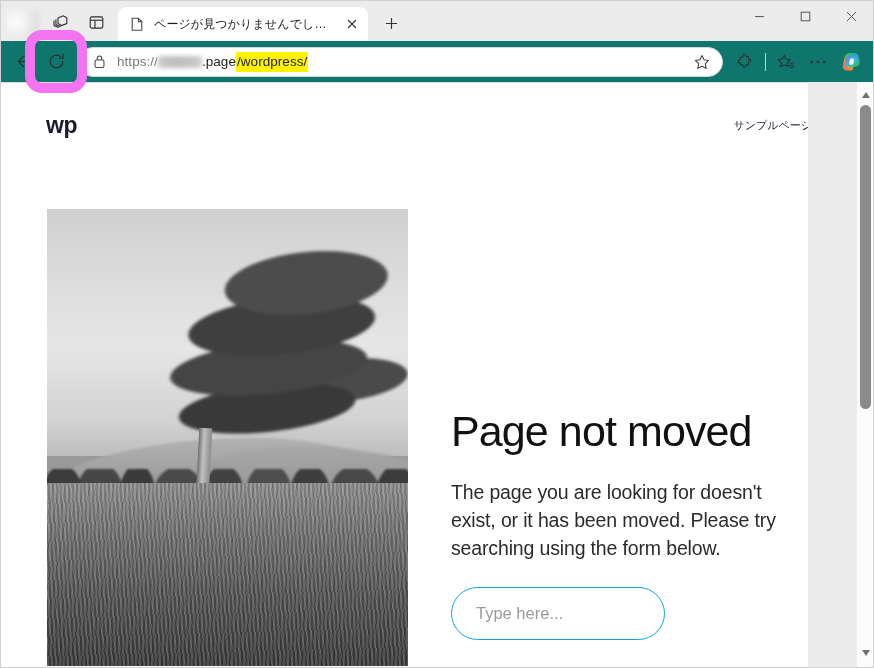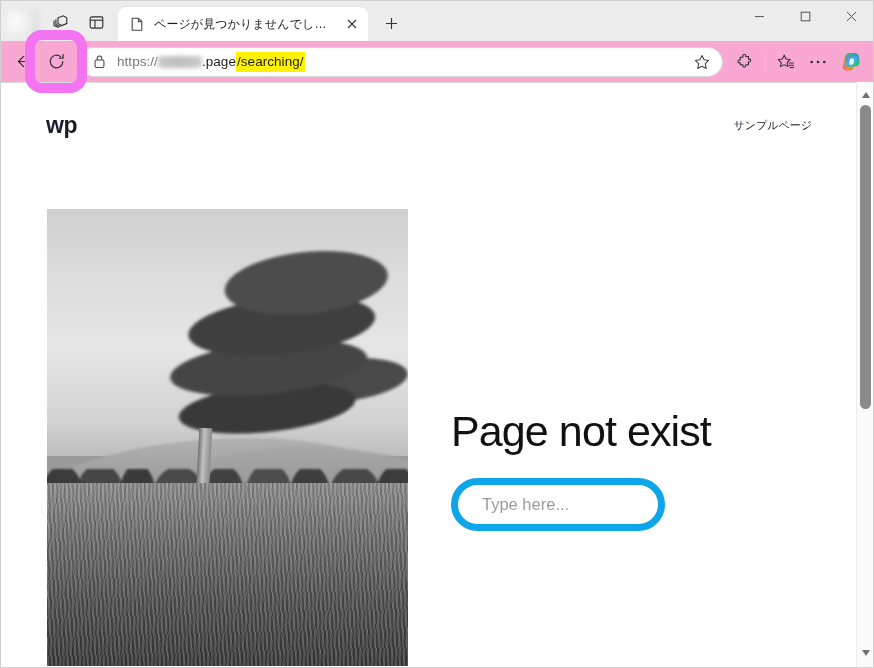--- a/index.html
+++ b/index.html
@@ -109,21 +109,21 @@
     display: flex; align-items: center; justify-content: center;
     cursor: pointer;
   }
 
   
   .toolbar {
     position: absolute;
     top: 41px; left: 0;
     width: 874px;
     height: 41px;
-    background: #f9a8d4;
+    background: #0f766e;
     display: flex;
     align-items: center;
     padding: 0 8px;
   }
 
   .tb-btn {
     width: 32px; height: 32px;
     border-radius: 5px;
     display: flex; align-items: center; justify-content: center;
     cursor: pointer;
@@ -210,21 +210,21 @@
     display: flex; align-items: center; justify-content: center;
     cursor: pointer;
     flex: 0 0 30px;
     margin-left: 2px;
   }
 
   
   .viewport {
     position: absolute;
     top: 82px; left: 0;
-    width: 874px;
+    width: 808px;
     height: 586px;
     background: #ffffff;
     border-top: 1px solid #dcdcdc;
     overflow: hidden;
   }
 
   .page {
     position: absolute;
     top: 0; left: 0;
     width: 856px;
@@ -360,21 +360,21 @@
     line-height: 28px;
     color: #2b2b2b;
     max-width: 348px;
     letter-spacing: -.15px;
     margin-bottom: 25px;
   }
   .searchrow { display: flex; align-items: center; gap: 19px; }
   .search-input {
     width: 214px;
     height: 53px;
-    border: 7px solid #0ea5e9;
+    border: 1px solid #0ea5e9;
     border-radius: 27px;
     padding: 0 24px;
     font-size: 16.5px;
     color: #3c3c3c;
     background: #fff;
     outline: none;
     font-family: "Liberation Sans", sans-serif;
   }
   .search-input::placeholder { color: #9b9b9b; }
   .search-btn {
@@ -513,21 +513,21 @@
       <span class="lock-icon">
         <svg width="13" height="15" viewBox="0 0 14 16" fill="none" stroke="#4a4a4a" stroke-width="1.15">
           <rect x="2.2" y="6.4" width="9.6" height="8.1" rx="1.6"></rect>
           <path d="M4.6 6.4 V4.4 A2.4 2.4 0 0 1 9.4 4.4 V6.4"></path>
         </svg>
       </span>
       <span class="url">
         <span class="scheme">https://</span>
           <span class="redact"></span>
           <span class="host">.page</span>
-          <span class="hl">/searching/</span>
+          <span class="hl">/wordpress/</span>
       </span>
       <span class="star-btn" title="Add to favorites">
         <svg width="16" height="16" viewBox="0 0 18 18" fill="none" stroke="#3d3d3d" stroke-width="1.15" stroke-linejoin="round">
           <path d="M9 1.6 L11.3 6.5 L16.5 7.2 L12.7 10.9 L13.7 16.2 L9 13.7 L4.3 16.2 L5.3 10.9 L1.5 7.2 L6.7 6.5 Z"></path>
         </svg>
       </span>
     </div>
 
     <div class="tb-btn" title="Extensions">
       <svg width="18" height="18" viewBox="0 0 20 20" fill="none" stroke="#2f2f2f" stroke-width="1.2" stroke-linejoin="round">
@@ -588,21 +588,22 @@
           <div class="sky"></div>
           <div class="hills"></div>
           <div class="hills2"></div>
           <div class="treeline"></div>
           <div class="canopy"></div>
           <div class="trunk"></div>
           <div class="grass"></div>
         </div>
 
         <div class="textcol">
-          <h1 class="h404">Page not exist</h1>
+          <h1 class="h404">Page not moved</h1>
+          <p class="p404">The page you are looking for doesn't exist, or it has been moved. Please try searching using the form below.</p>
           <div class="searchrow">
             <input class="search-input" type="text" placeholder="Type here..." style="">
           </div>
         </div>
 
       </div>
     </div>
   </div>
 
   <div class="scrollbar">

